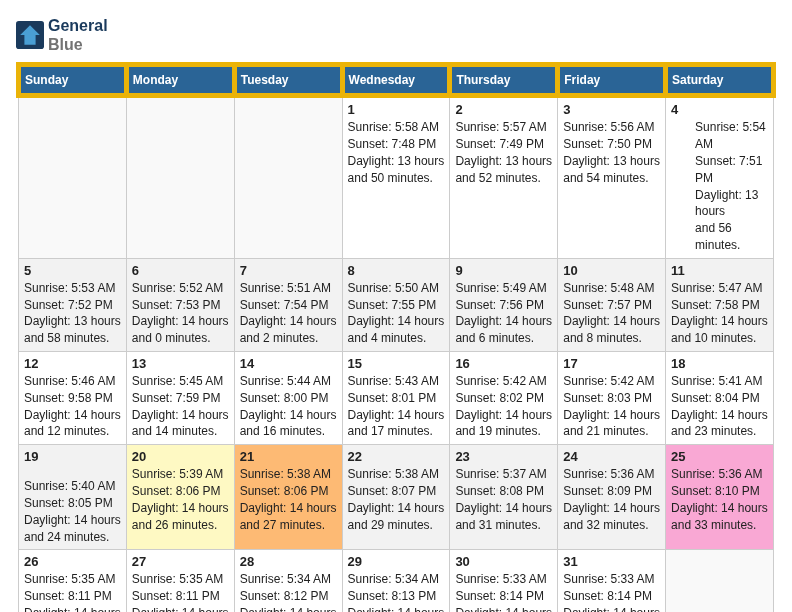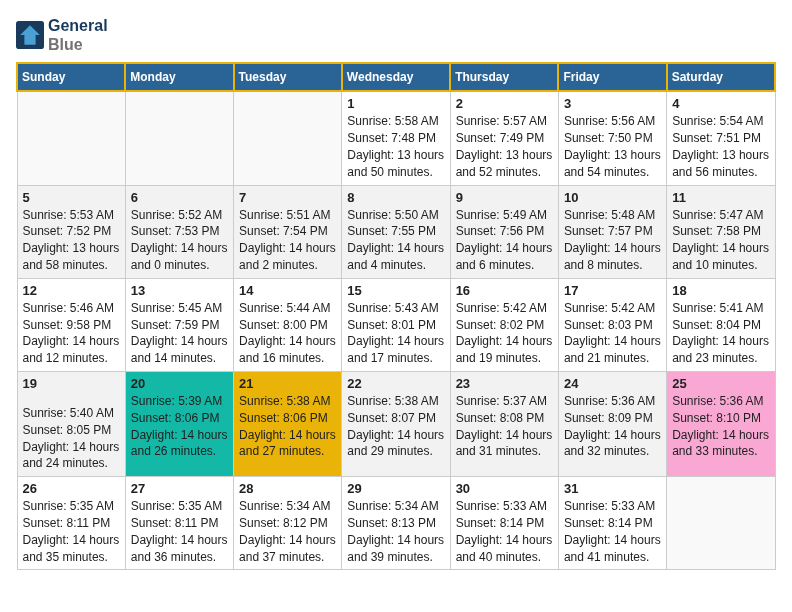--- a/index.html
+++ b/index.html
@@ -42,21 +42,21 @@
       border-collapse: collapse;
       table-layout: fixed;
     }
     th {
       background-color: #2a6496;
       color: #fff;
       font-size: 12px;
       font-weight: bold;
       padding: 6px 4px;
       text-align: left;
-      border: 2px solid #eab308;
+      border: 5px solid #eab308;
     }
     td {
       border: 1px solid #ccc;
       vertical-align: top;
       padding: 4px 5px;
       font-size: 10.5px;
       color: #222;
       background: #fff;
       height: 80px;
     }
@@ -133,21 +133,21 @@
         </td>
         <td>
           <span class="day-num">3</span>
           <div class="day-info" style="white-space: pre-line;">Sunrise: 5:56 AM
 Sunset: 7:50 PM
 Daylight: 13 hours
 and 54 minutes.</div>
         </td>
         <td>
           <span class="day-num">4</span>
-          <div class="day-info" style="white-space: pre-line;">Sunrise: 5:54 AM
+          <div class="day-info" style="white-space: pre-line; margin-left: 24px;">Sunrise: 5:54 AM
 Sunset: 7:51 PM
 Daylight: 13 hours
 and 56 minutes.</div>
         </td>
       </tr>
       <tr>
         <td style="background-color: rgb(242, 242, 242);">
           <span class="day-num">5</span>
           <div class="day-info" style="white-space: pre-line;">Sunrise: 5:53 AM
 Sunset: 7:52 PM
@@ -249,28 +249,28 @@
         </td>
       </tr>
       <tr>
         <td style="background-color: rgb(242, 242, 242);">
           <span class="day-num">19</span>
           <div class="day-info" style="white-space: pre-line; margin-top: 14px;">Sunrise: 5:40 AM
 Sunset: 8:05 PM
 Daylight: 14 hours
 and 24 minutes.</div>
         </td>
-        <td style="background-color: #14b8a6;">
+        <td style="background-color: #fef9c3;">
           <span class="day-num">20</span>
           <div class="day-info" style="white-space: pre-line;">Sunrise: 5:39 AM
 Sunset: 8:06 PM
 Daylight: 14 hours
 and 26 minutes.</div>
         </td>
-        <td style="background-color: #eab308;">
+        <td style="background-color: #fdba74;">
           <span class="day-num">21</span>
           <div class="day-info" style="white-space: pre-line;">Sunrise: 5:38 AM
 Sunset: 8:06 PM
 Daylight: 14 hours
 and 27 minutes.</div>
         </td>
         <td style="background-color: rgb(242, 242, 242);">
           <span class="day-num">22</span>
           <div class="day-info" style="white-space: pre-line;">Sunrise: 5:38 AM
 Sunset: 8:07 PM

